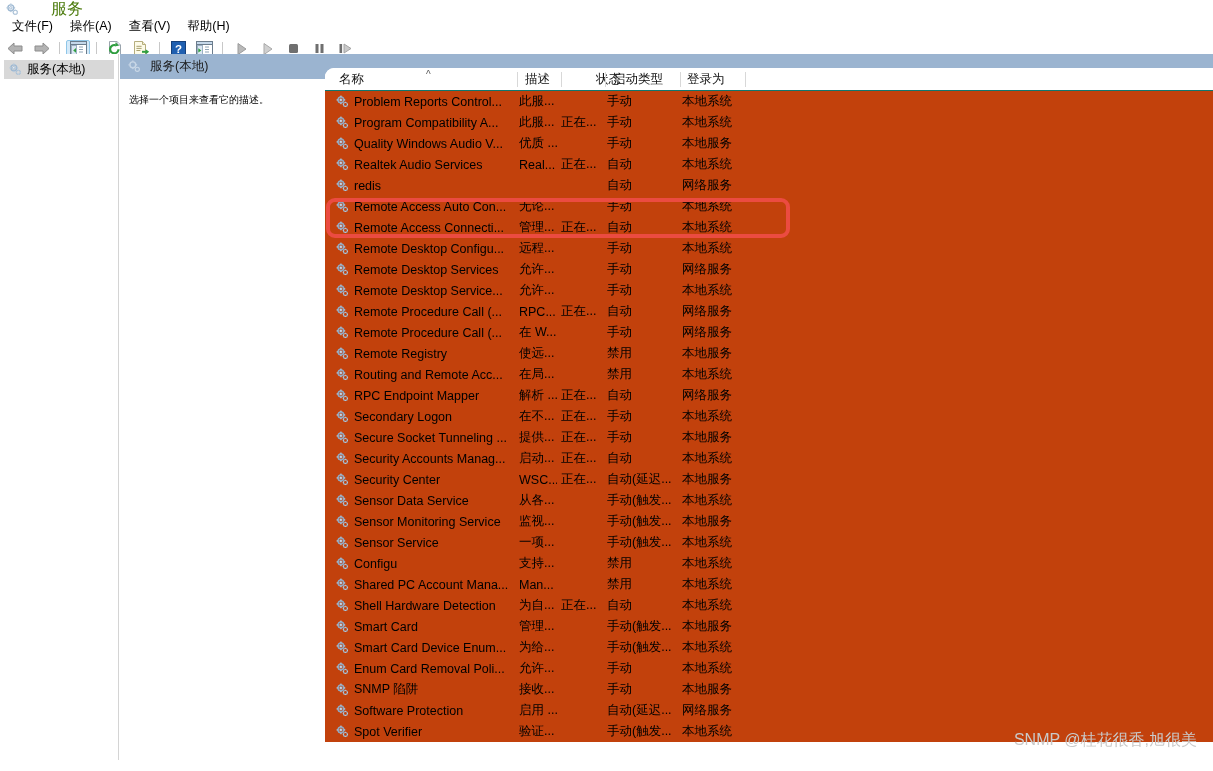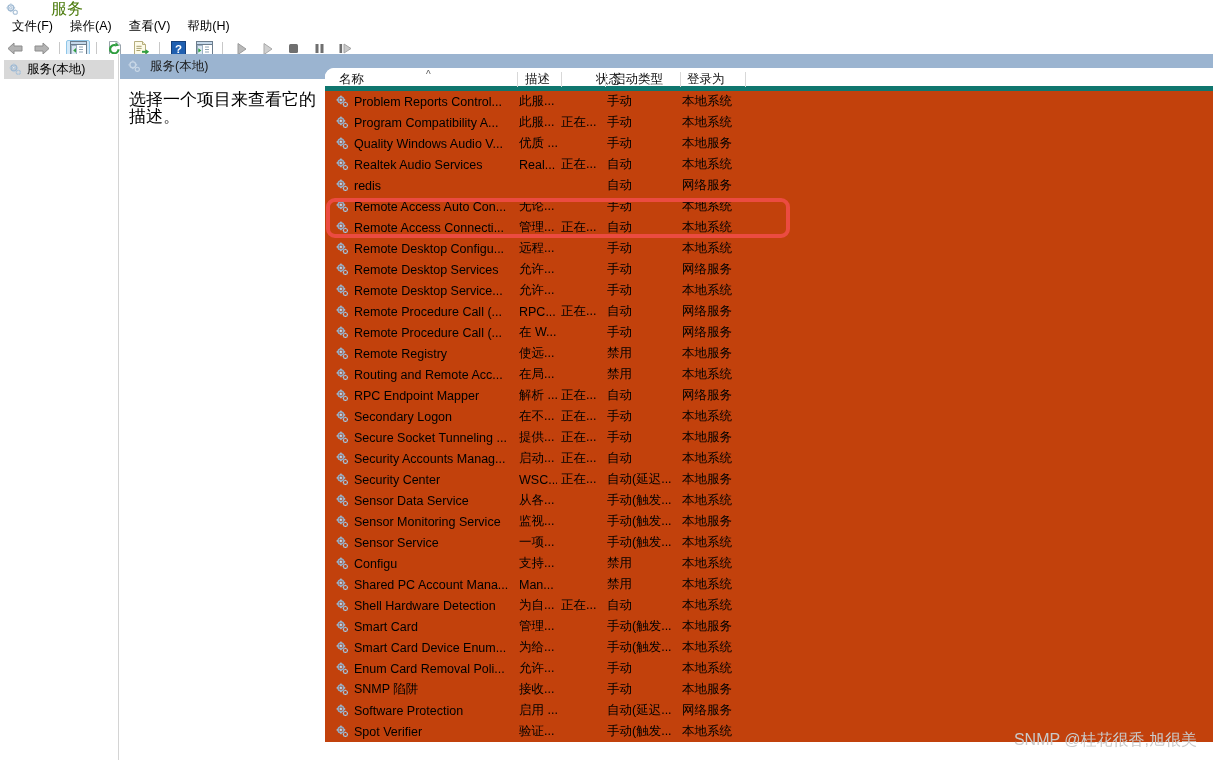--- a/index.html
+++ b/index.html
@@ -130,40 +130,40 @@
   .blue-header .bh-text { font-size: 12.5px; color: #1b1b1b; white-space: nowrap; }
 
   
   .desc-col {
     position: absolute; left: 0; top: 25px;
     width: 205px; height: 681px;
     background: #ffffff;
     padding: 12px 8px 0 9px;
   }
   .desc-col .desc-text {
-    font-size: 17px; color: #000;
+    font-size: 10px; color: #000;
     line-height: 17px;
   }
 
   
   .list-panel {
     position: absolute; left: 205px; top: 14px;
     width: 888px; height: 692px;
     background: #ffffff;
     border-top-left-radius: 9px;
     overflow: hidden;
   }
 
   
   .col-head {
     position: relative;
     height: 23px;
     width: 888px;
     background: #ffffff;
-    border-bottom: 5px solid #0f766e;
+    border-bottom: 1px solid #0f766e;
   }
   .col-head .ch {
     position: absolute; top: 0;
     height: 23px;
     display: flex; align-items: center;
     font-size: 12.5px; color: #111;
     white-space: nowrap;
   }
   .col-head .ch-div {
     position: absolute; top: 4px;

